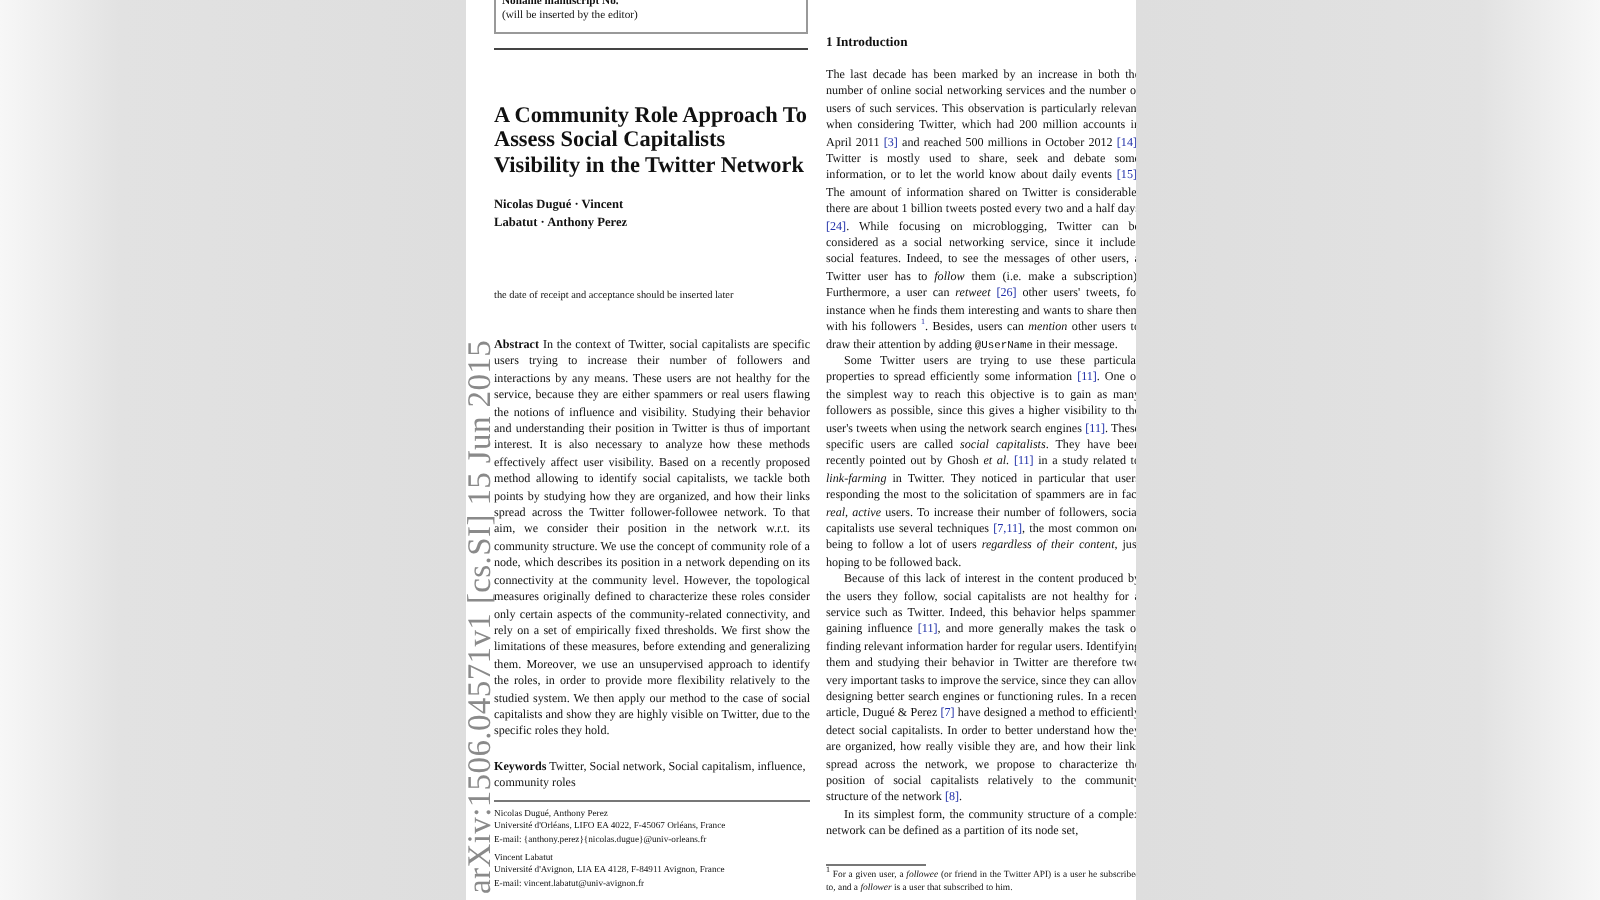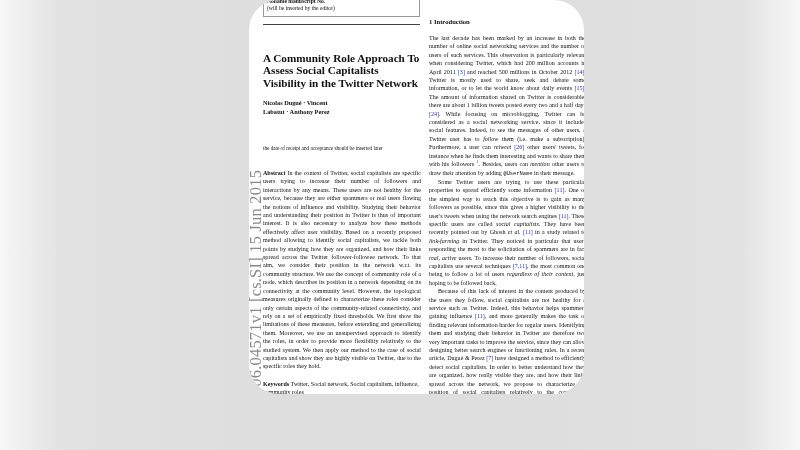--- a/index.html
+++ b/index.html
@@ -3,22 +3,22 @@
 <meta charset="utf-8">
 <style>
   html, body { margin:0; padding:0; }
   body {
     width:800px; height:450px; overflow:hidden; position:relative;
     background: linear-gradient(to right, #f7f7f7 0px, #e2e2e2 60px, #dedede 232px, #dedede 568px, #e2e2e2 740px, #f7f7f7 800px);
     font-family: "Liberation Serif", serif;
     color:#111;
   }
   .page {
-    position:absolute; left:249px; top:0; width:335px; height:394px;
-    background:#fff; overflow:hidden;border-radius:30px;
+    position:absolute; left:233px; top:0; width:335px; height:450px;
+    background:#fff; overflow:hidden;
   }
   .hdrbox {
     position:absolute; left:14px; top:-2px; width:152px; height:18px;
     border:1px solid #999; border-top:none; padding:0 0 0 3px;
     font-size:5.6px; line-height:7px;
   }
   .hdrbox .b { font-weight:bold; }
   .rule1 { position:absolute; left:14px; top:24px; width:157px; height:0; border-top:1px solid #444; }
   .title {
     position:absolute; left:14px; top:52px; width:160px;

